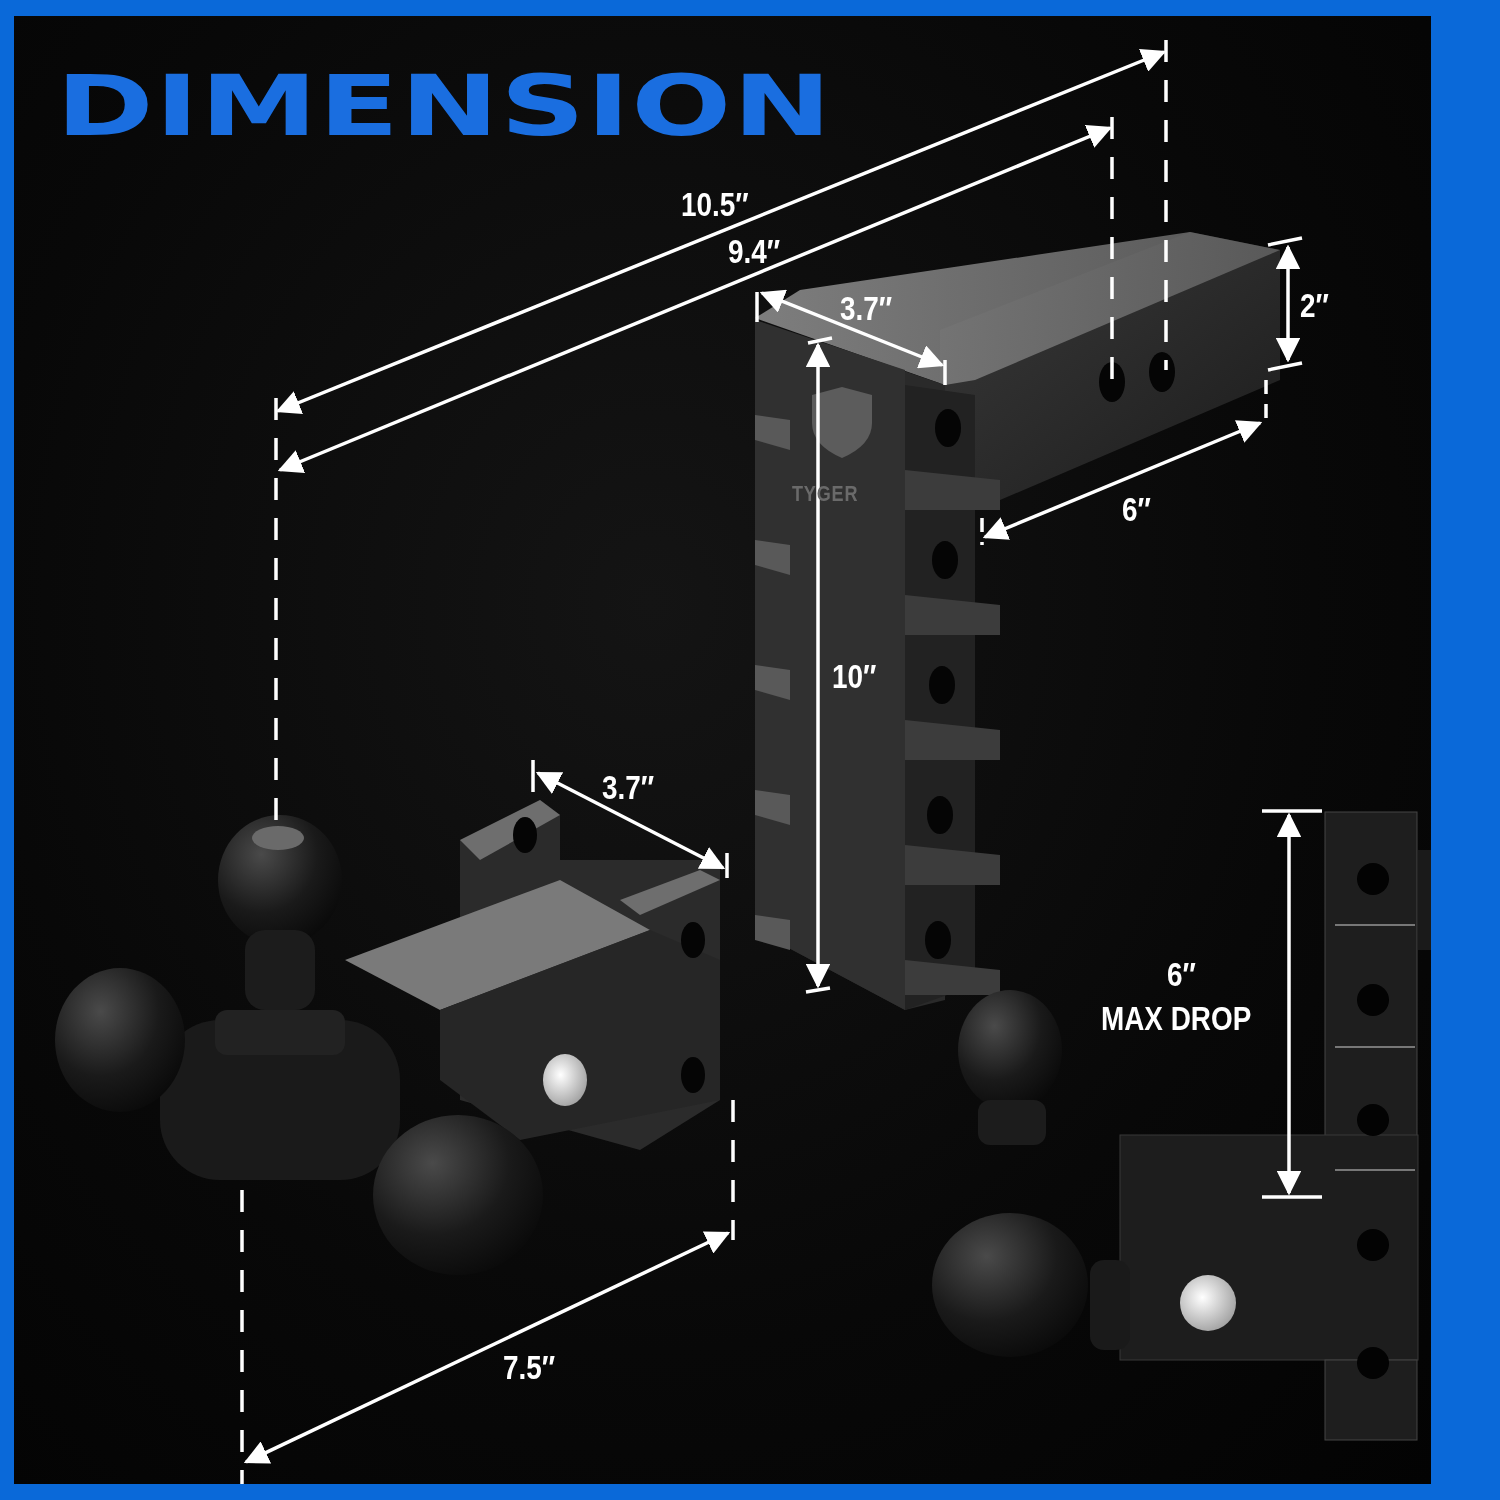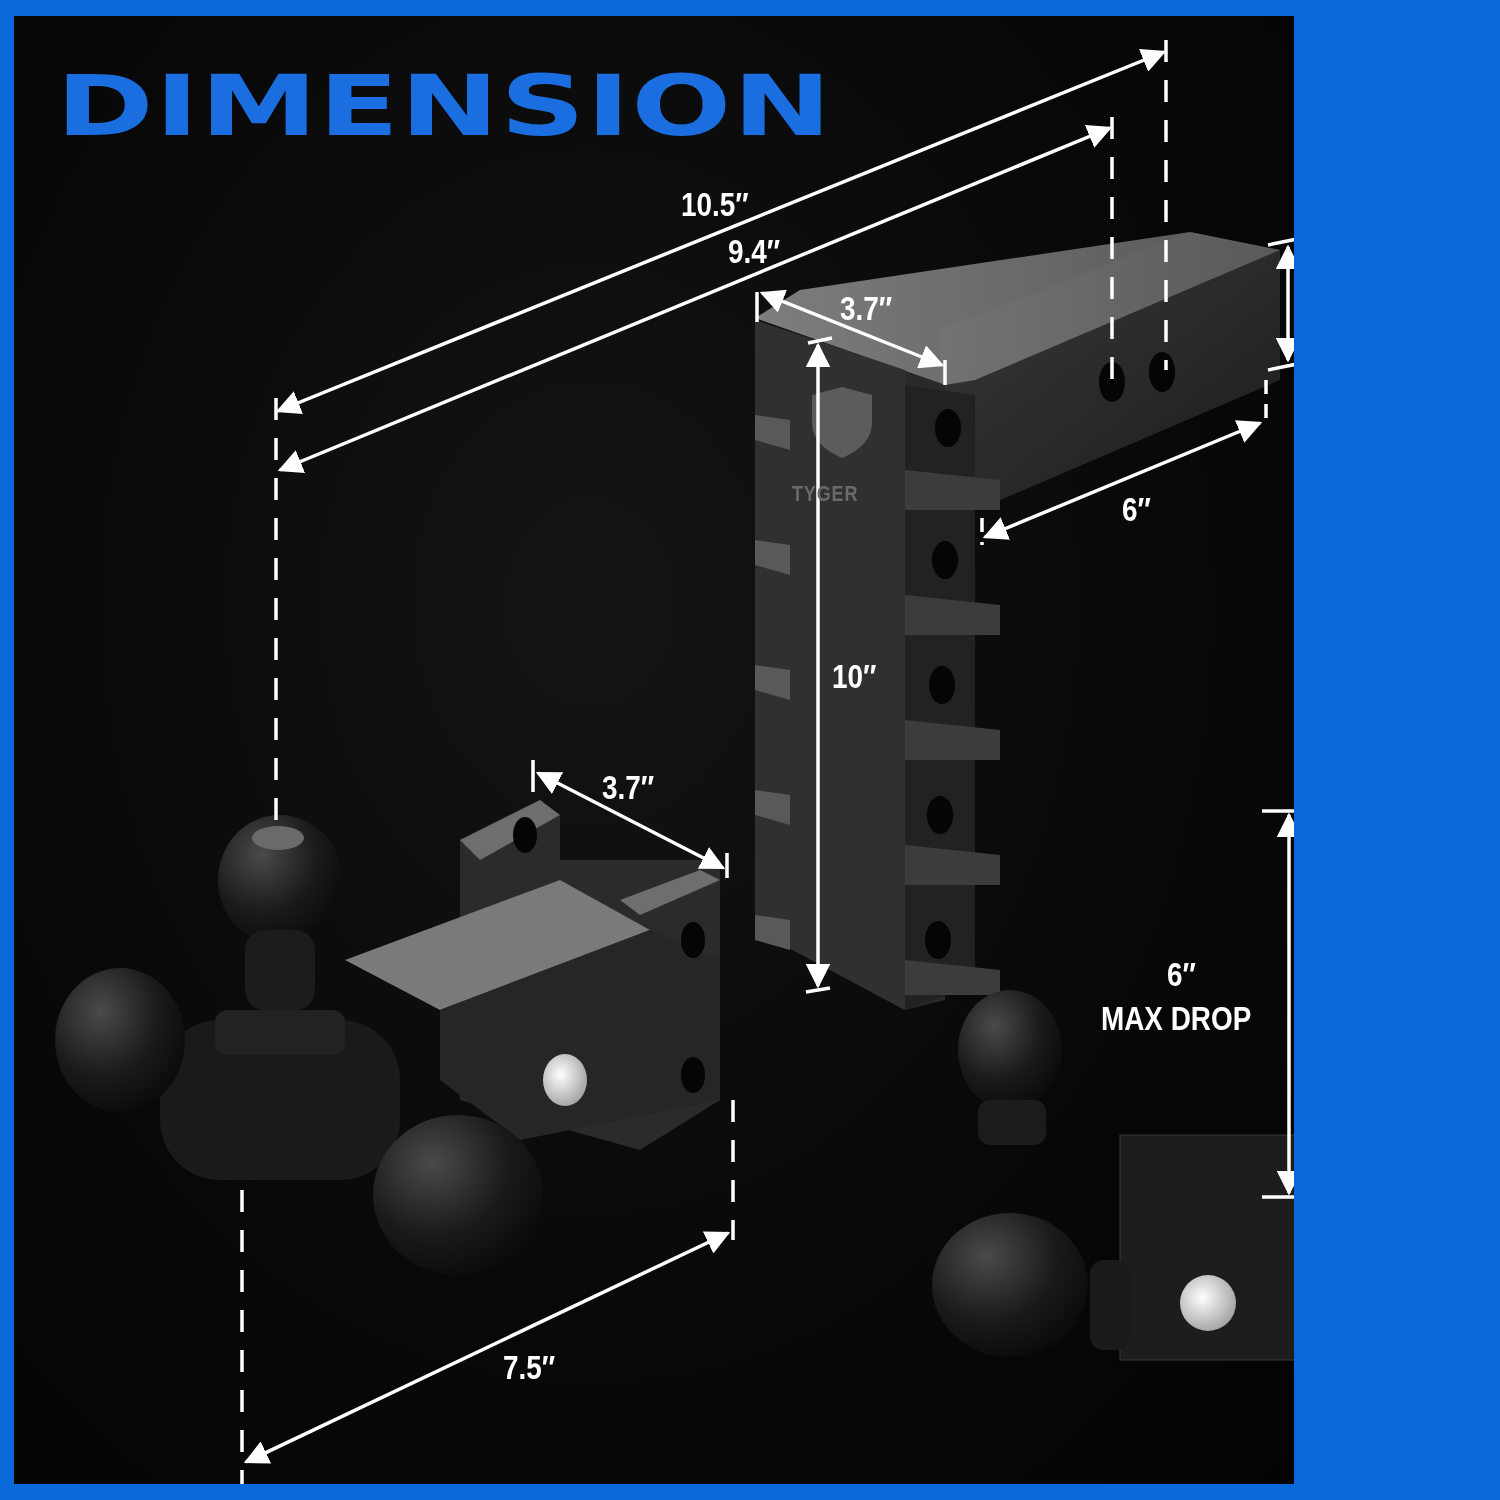--- a/index.html
+++ b/index.html
@@ -1,18 +1,18 @@
 <!DOCTYPE html>
 <html><head>
 <meta charset="utf-8">
 <style>
   html, body { margin: 0; padding: 0; }
   body { width: 1500px; height: 1500px; background: #0a69d9; position: relative; overflow: hidden; }
   .canvas {
-    position: absolute; left: 14px; top: 16px; width: 1280px; height: 1468px;
+    position: absolute; left: 14px; top: 16px; width: 1417px; height: 1468px;
     background: radial-gradient(ellipse at 45% 40%, #141414 0%, #080808 60%, #030303 100%);
     overflow: hidden;
   }
   .title {
     position: absolute; left: 42px; top: 50px;
     font-family: "DejaVu Sans", sans-serif; font-weight: bold;
     font-size: 92px; letter-spacing: 1px; color: #1a6ee0;
     transform: scaleX(1.28) scaleY(0.9); transform-origin: left top;
     line-height: 1;
   }

